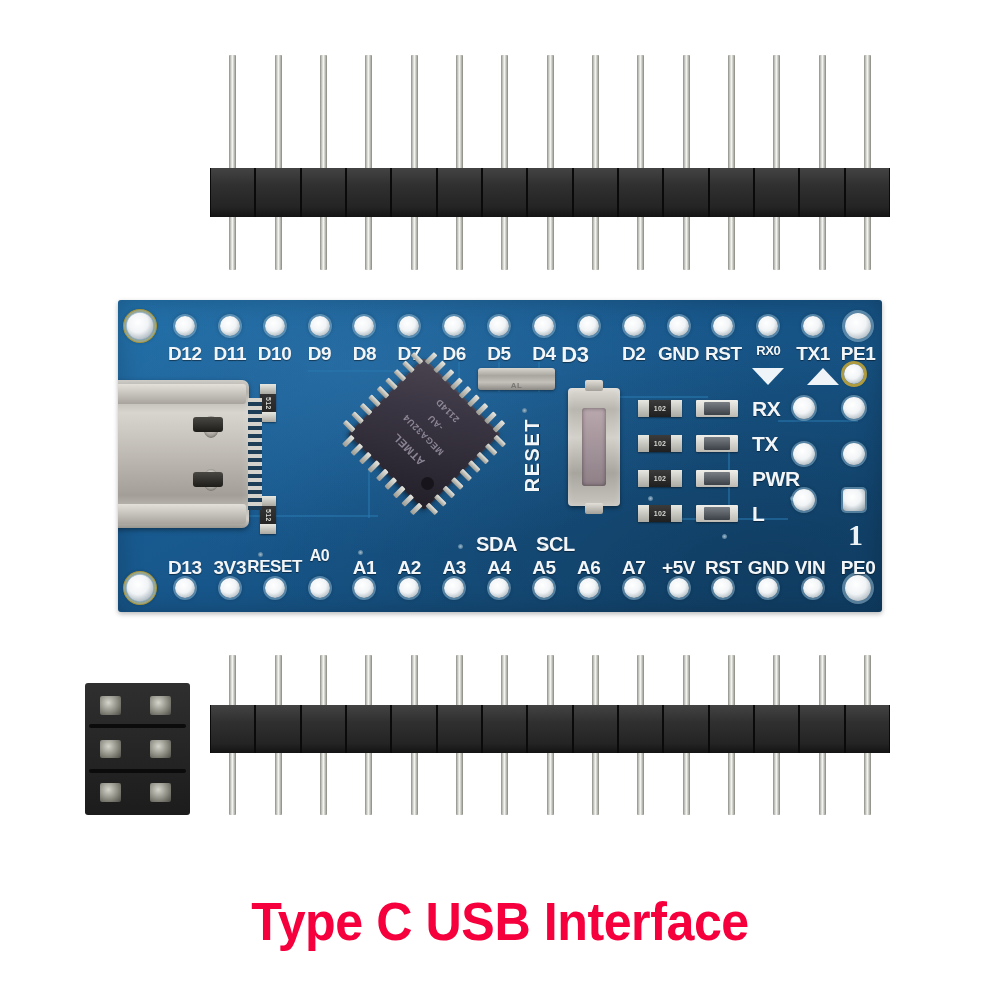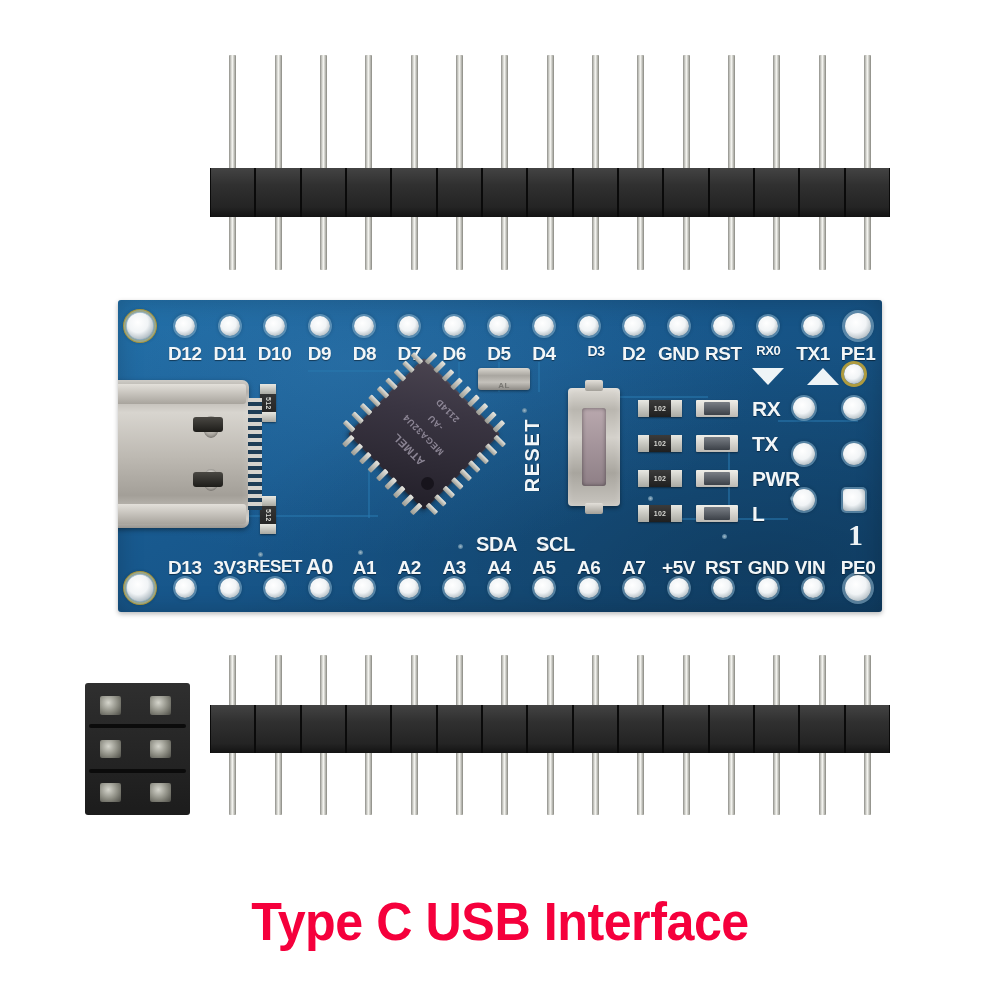--- a/index.html
+++ b/index.html
@@ -345,21 +345,21 @@
         <div class="silk" style="font-size: 19px; left: 246.375px; top: 44px; transform: translateX(-50%);">D8</div>
         <div class="pad" style="left: 281.25px; top: 16px; width: 20px; height: 20px;"></div>
         <div class="silk" style="font-size: 19px; left: 291.25px; top: 44px; transform: translateX(-50%);">D7</div>
         <div class="pad" style="left: 326.125px; top: 16px; width: 20px; height: 20px;"></div>
         <div class="silk" style="font-size: 19px; left: 336.125px; top: 44px; transform: translateX(-50%);">D6</div>
         <div class="pad" style="left: 371px; top: 16px; width: 20px; height: 20px;"></div>
         <div class="silk" style="font-size: 19px; left: 381px; top: 44px; transform: translateX(-50%);">D5</div>
         <div class="pad" style="left: 415.875px; top: 16px; width: 20px; height: 20px;"></div>
         <div class="silk" style="font-size: 19px; left: 425.875px; top: 44px; transform: translateX(-50%);">D4</div>
         <div class="pad" style="left: 460.75px; top: 16px; width: 20px; height: 20px;"></div>
-        <div class="silk" style="font-size: 14px; left: 478px; top: 44px; transform: translateX(-50%);">D3</div>
+        <div class="silk" style="font-size: 22px; left: 457px; top: 44px; transform: translateX(-50%);">D3</div>
         <div class="pad" style="left: 505.625px; top: 16px; width: 20px; height: 20px;"></div>
         <div class="silk" style="font-size: 19px; left: 515.625px; top: 44px; transform: translateX(-50%);">D2</div>
         <div class="pad" style="left: 550.5px; top: 16px; width: 20px; height: 20px;"></div>
         <div class="silk" style="font-size: 19px; left: 560.5px; top: 44px; transform: translateX(-50%);">GND</div>
         <div class="pad" style="left: 595.375px; top: 16px; width: 20px; height: 20px;"></div>
         <div class="silk" style="font-size: 19px; left: 605.375px; top: 44px; transform: translateX(-50%);">RST</div>
         <div class="pad" style="left: 640.25px; top: 16px; width: 20px; height: 20px;"></div>
         <div class="silk" style="font-size: 13px; left: 650.25px; top: 44px; transform: translateX(-50%);">RX0</div>
         <div class="pad" style="left: 685.125px; top: 16px; width: 20px; height: 20px;"></div>
         <div class="silk" style="font-size: 19px; left: 695.125px; top: 44px; transform: translateX(-50%);">TX1</div>
@@ -369,21 +369,21 @@
 
     <div id="bottom-row">
         <div class="pad big" style="left: 9px; top: 275px; width: 26px; height: 26px;"></div>
         <div class="pad" style="left: 56.875px; top: 278px; width: 20px; height: 20px;"></div>
         <div class="silk" style="font-size: 19px; left: 66.875px; top: 258px; transform: translateX(-50%);">D13</div>
         <div class="pad" style="left: 101.75px; top: 278px; width: 20px; height: 20px;"></div>
         <div class="silk" style="font-size: 19px; left: 111.75px; top: 258px; transform: translateX(-50%);">3V3</div>
         <div class="pad" style="left: 146.625px; top: 278px; width: 20px; height: 20px;"></div>
         <div class="silk" style="font-size: 17px; left: 156.625px; top: 258px; transform: translateX(-50%);">RESET</div>
         <div class="pad" style="left: 191.5px; top: 278px; width: 20px; height: 20px;"></div>
-        <div class="silk" style="font-size: 22px; left: 201.5px; top: 256px; transform: translateX(-50%);">A0</div>
+        <div class="silk" style="font-size: 16px; left: 201.5px; top: 248px; transform: translateX(-50%);">A0</div>
         <div class="pad" style="left: 236.375px; top: 278px; width: 20px; height: 20px;"></div>
         <div class="silk" style="font-size: 19px; left: 246.375px; top: 258px; transform: translateX(-50%);">A1</div>
         <div class="pad" style="left: 281.25px; top: 278px; width: 20px; height: 20px;"></div>
         <div class="silk" style="font-size: 19px; left: 291.25px; top: 258px; transform: translateX(-50%);">A2</div>
         <div class="pad" style="left: 326.125px; top: 278px; width: 20px; height: 20px;"></div>
         <div class="silk" style="font-size: 19px; left: 336.125px; top: 258px; transform: translateX(-50%);">A3</div>
         <div class="pad" style="left: 371px; top: 278px; width: 20px; height: 20px;"></div>
         <div class="silk" style="font-size: 19px; left: 381px; top: 258px; transform: translateX(-50%);">A4</div>
         <div class="pad" style="left: 415.875px; top: 278px; width: 20px; height: 20px;"></div>
         <div class="silk" style="font-size: 19px; left: 425.875px; top: 258px; transform: translateX(-50%);">A5</div>
@@ -468,21 +468,21 @@
         </div>
       <div id="mcu-body">
         <div class="dot"></div>
         <div class="txt" style="top:16px;">2114D</div>
         <div class="txt" style="top:33px;">-AU</div>
         <div class="txt" style="top:50px;">MEGA32U4</div>
         <div class="txt" style="top:70px; font-size:11px;">ATMEL</div>
       </div>
     </div>
 
-    <div id="xtal" style="left:360px; top:68px; width:52px; height:22px;align-items:flex-end;">
+    <div id="xtal" style="left:360px; top:68px; width:77px; height:22px;align-items:flex-end;">
       <span class="lbl">AL</span>
     </div>
 
     <div class="silk vert" style="left:404px; top:118px; font-size:20px;">RESET</div>
 
     <div id="reset-btn" style="left:450px; top:88px; width:52px; height:118px;">
       <div class="leg" style="top:-8px;"></div>
       <div class="leg" style="bottom:-8px;"></div>
       <div class="cap"></div>
     </div>

